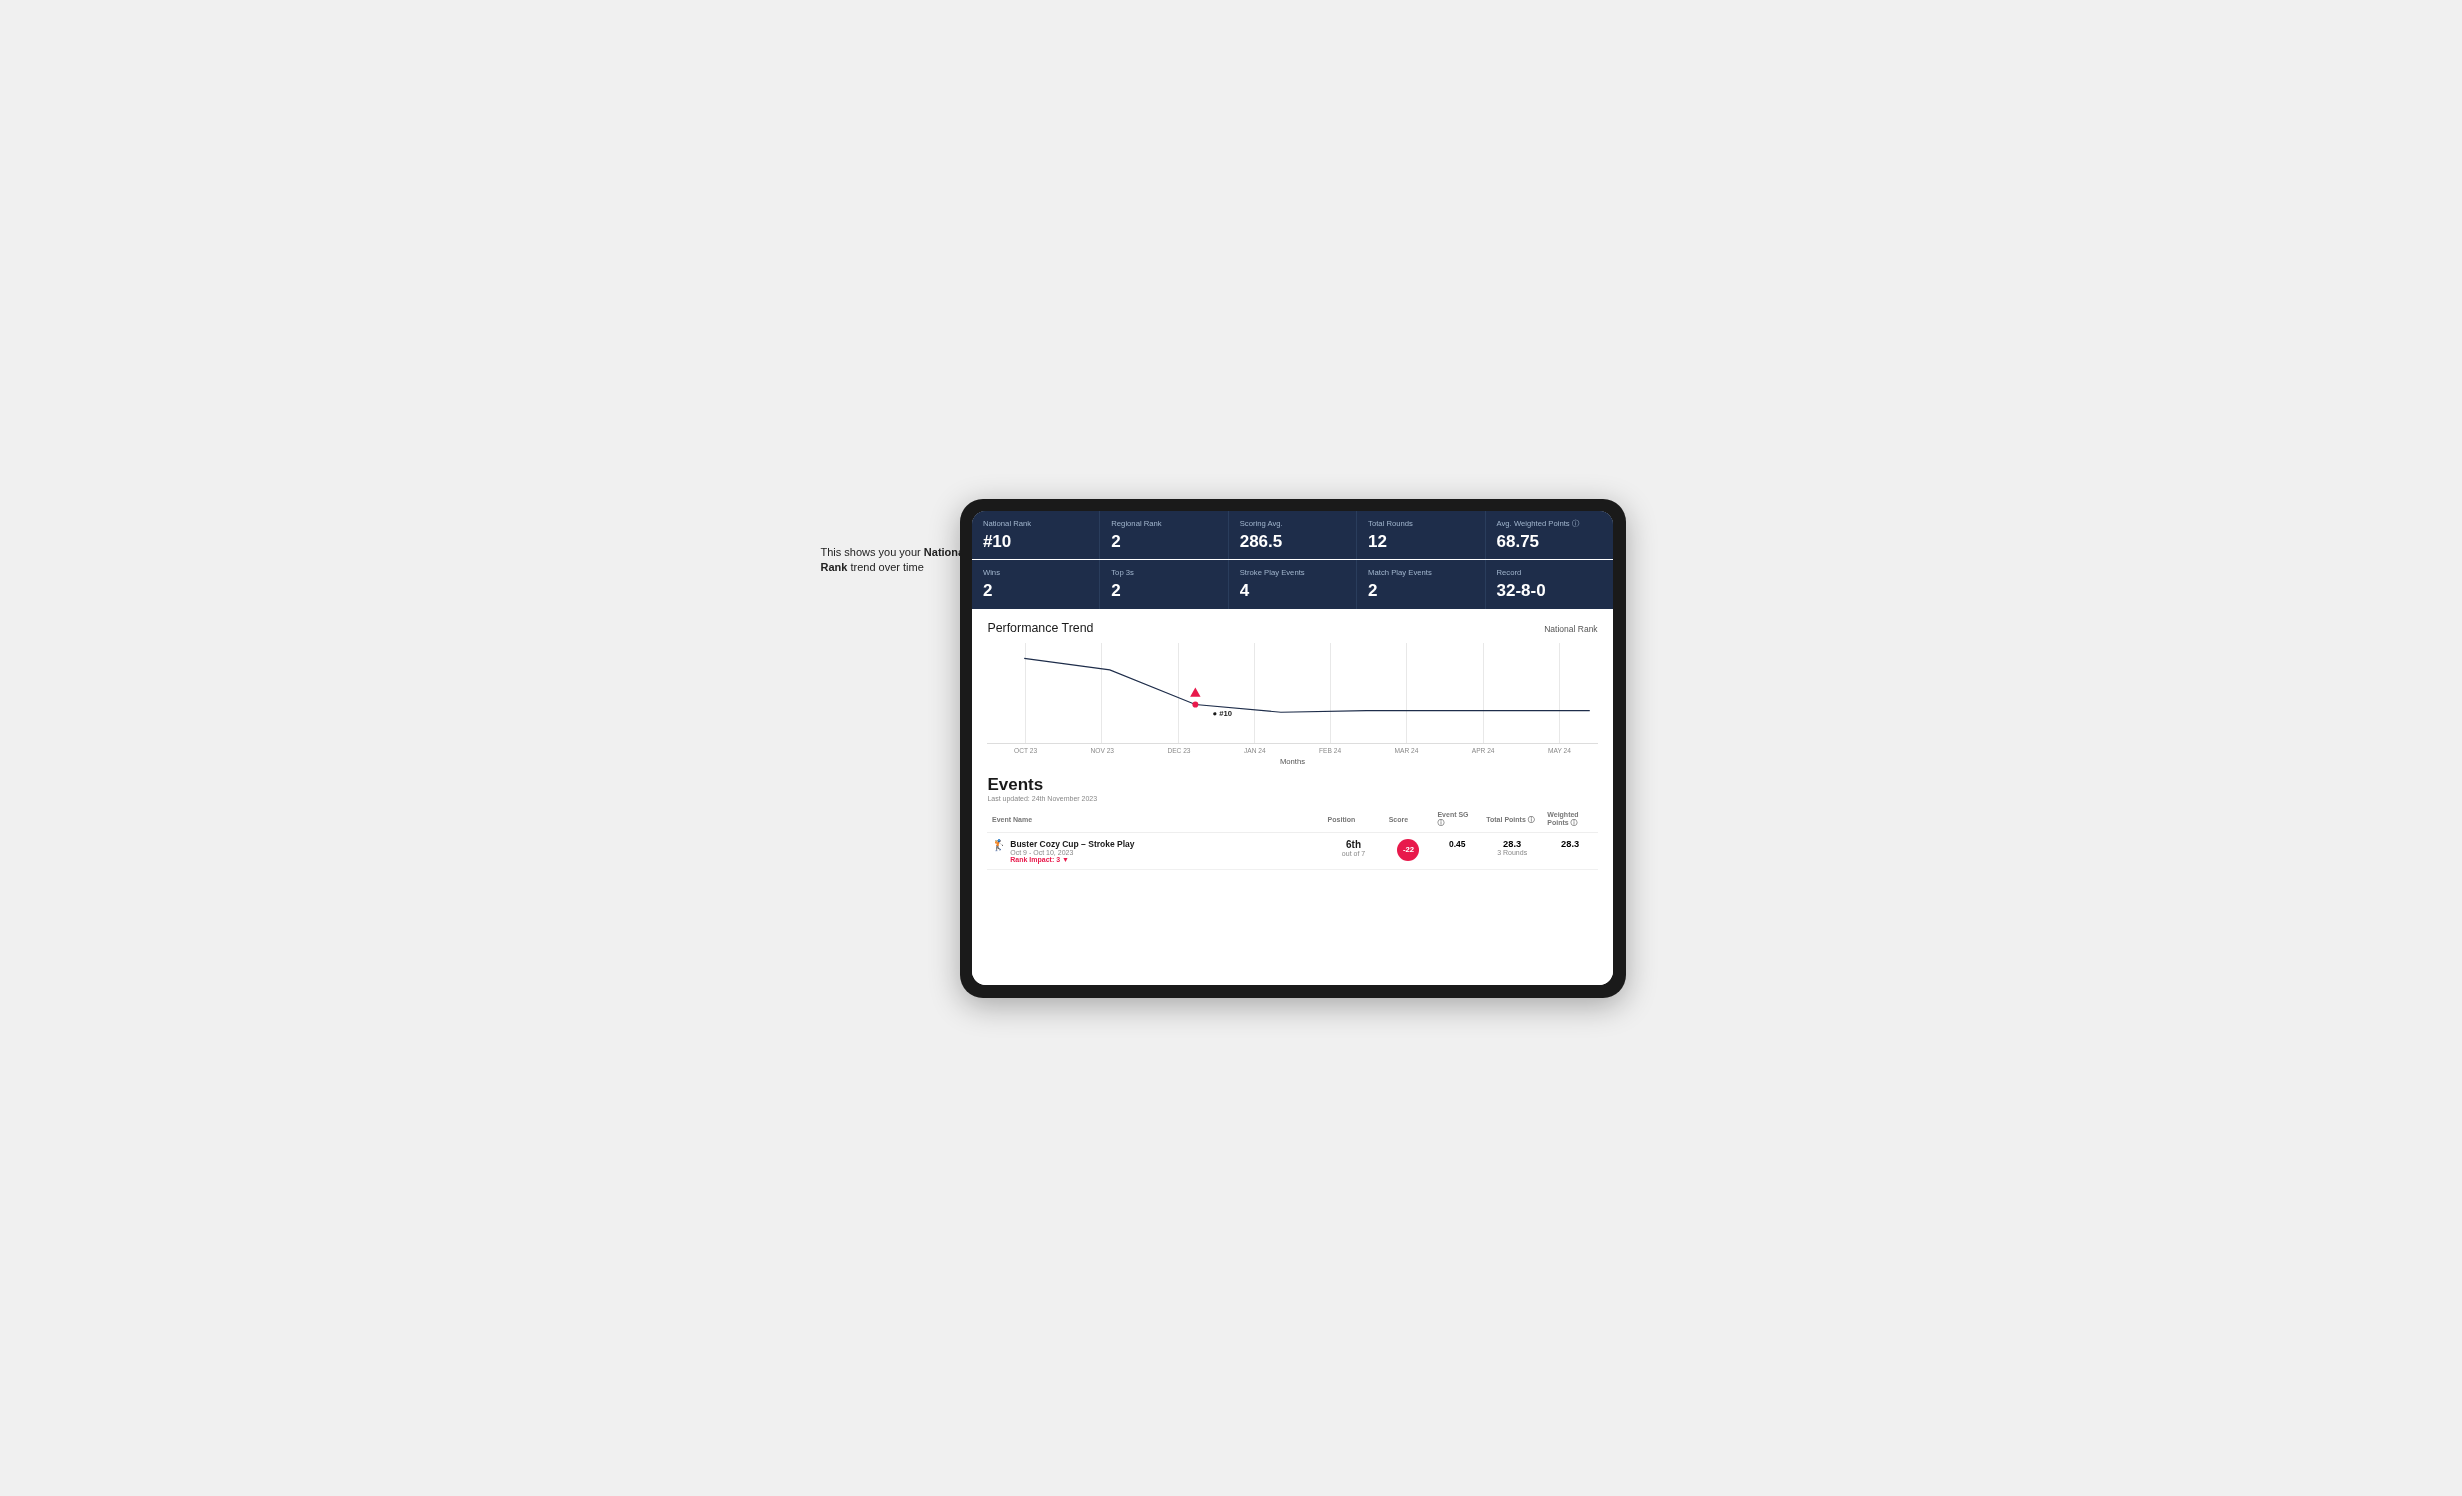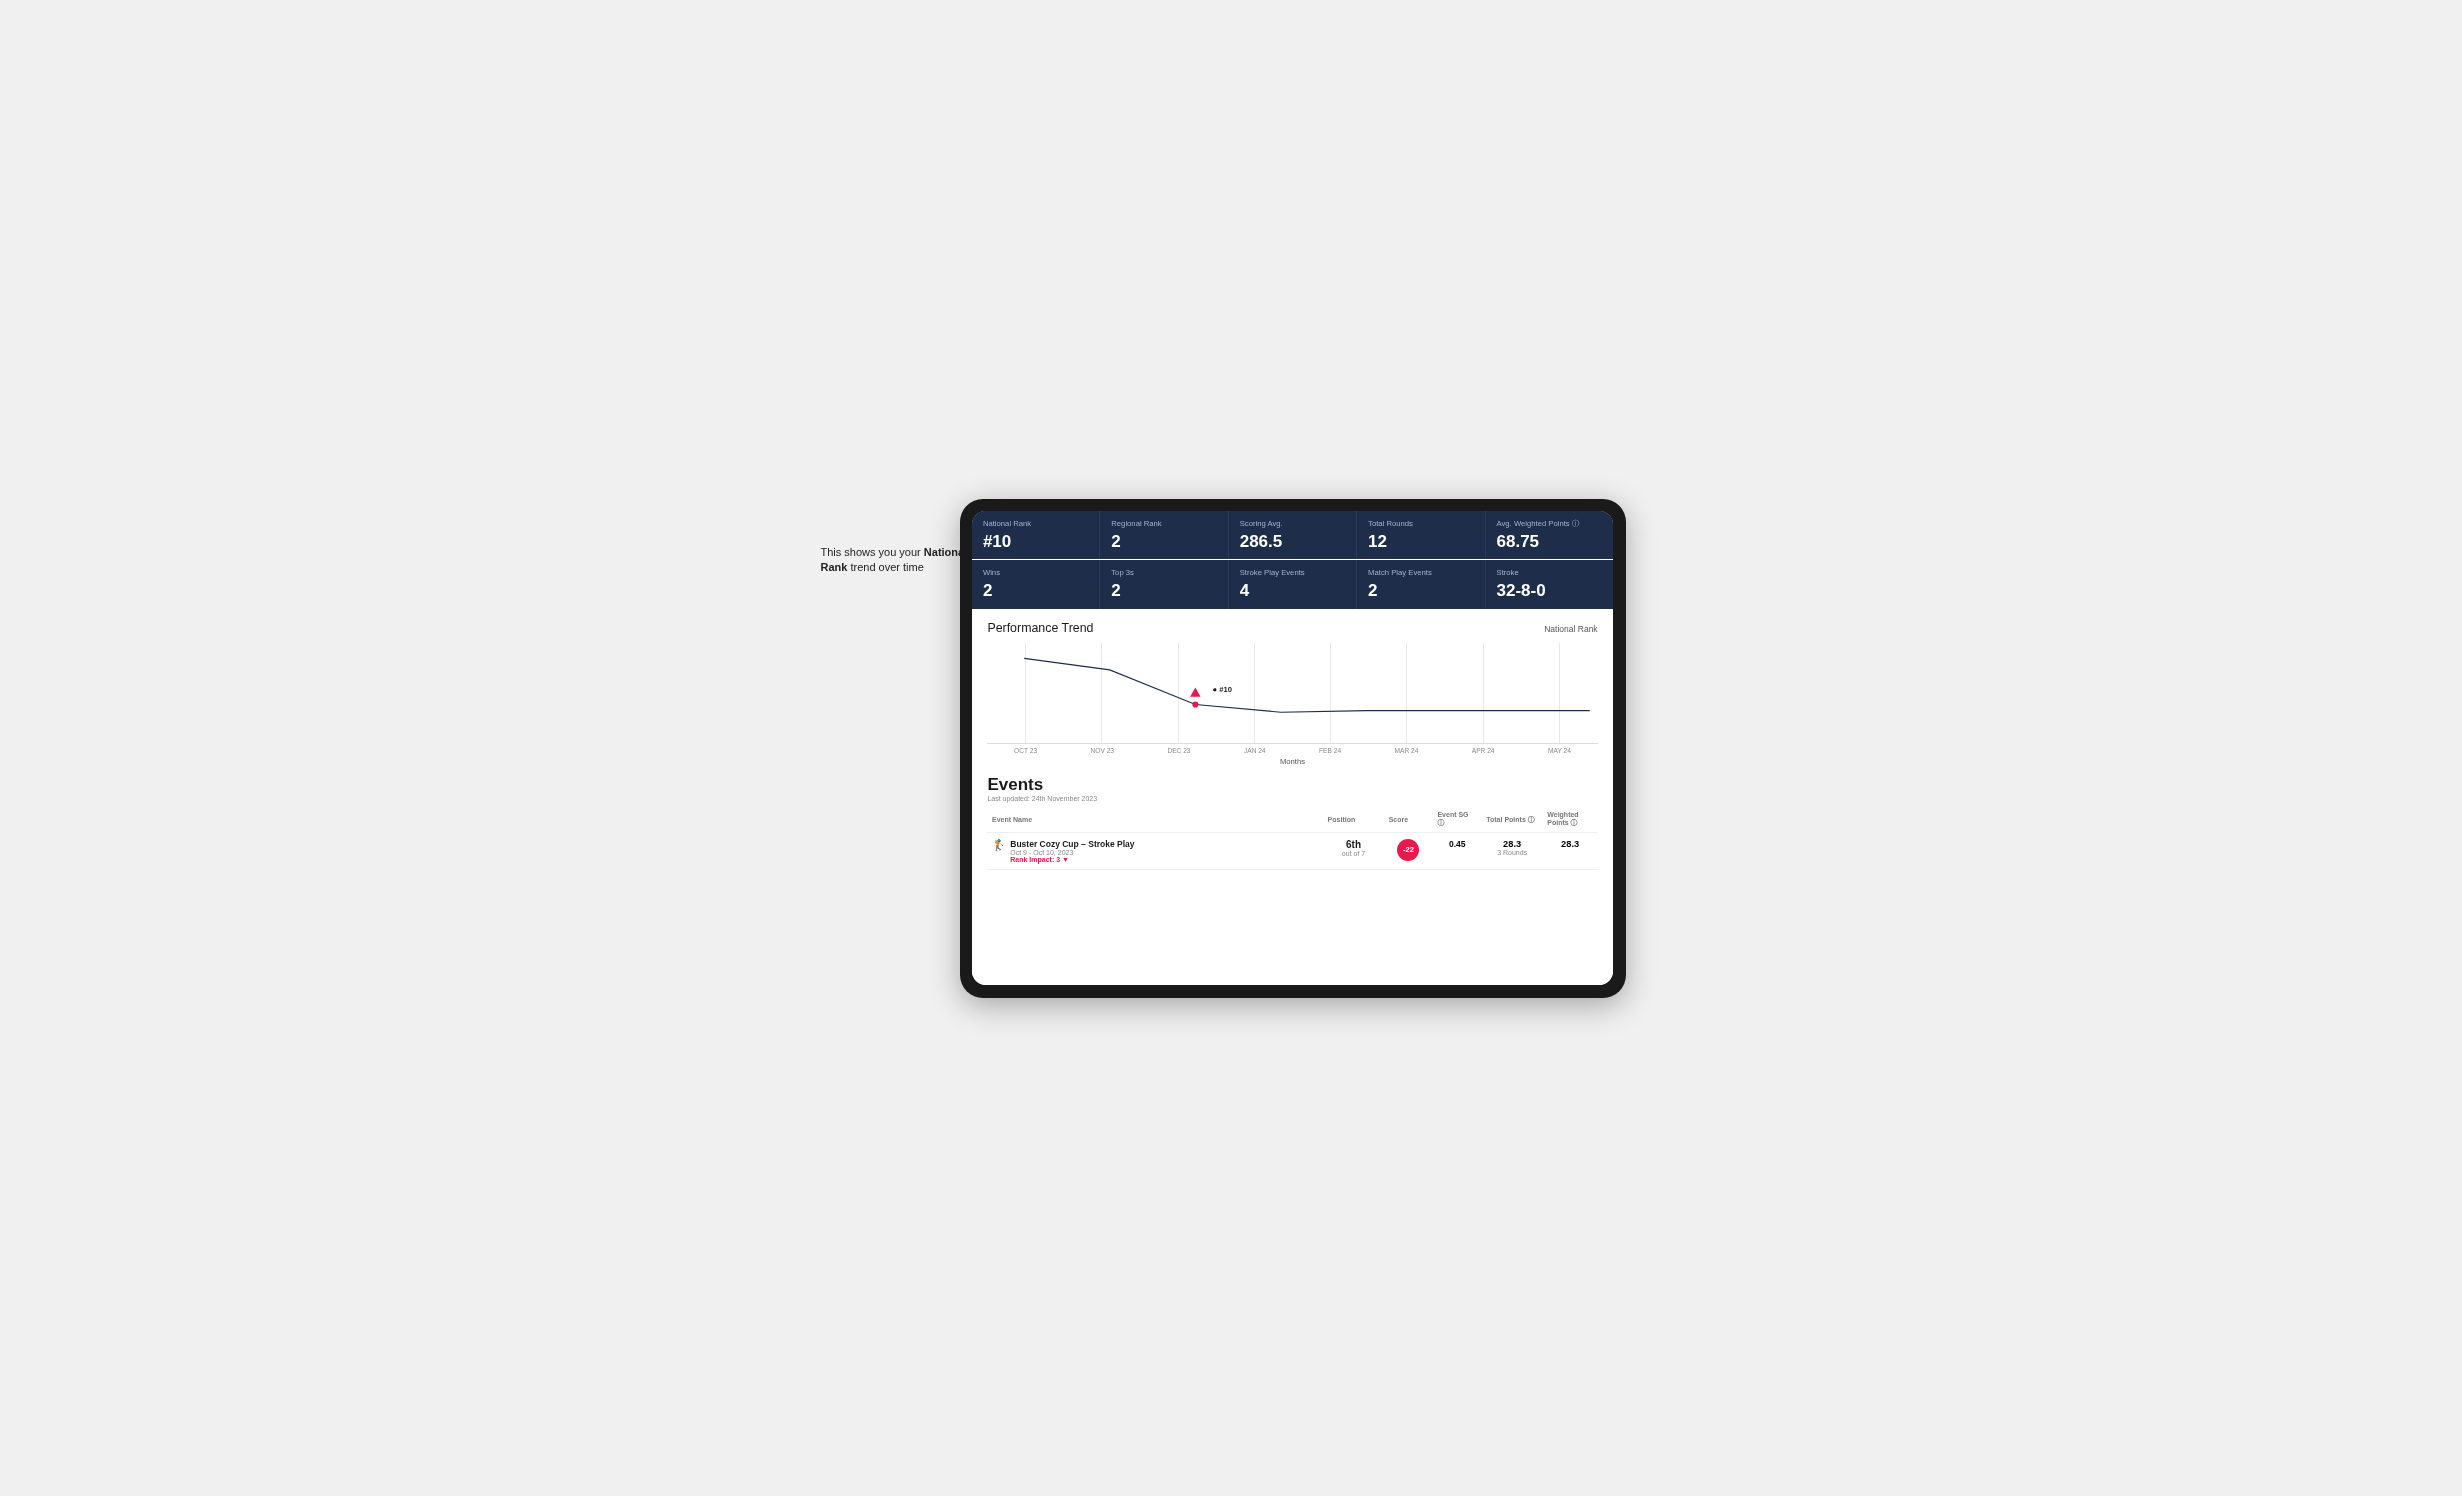--- a/index.html
+++ b/index.html
@@ -278,21 +278,21 @@
         </div>
         <div class="stat-cell">
           <div class="stat-label">Stroke Play Events</div>
           <div class="stat-value">4</div>
         </div>
         <div class="stat-cell">
           <div class="stat-label">Match Play Events</div>
           <div class="stat-value">2</div>
         </div>
         <div class="stat-cell">
-          <div class="stat-label">Stroke</div>
+          <div class="stat-label">Record</div>
           <div class="stat-value">32-8-0</div>
         </div>
       </div>
 
       <div class="main-content">
 
         <div>
           <div class="chart-header">
             <span class="section-title">Performance Trend</span>
             <span class="section-label-right">National Rank</span>
@@ -312,21 +312,21 @@
 
             <svg style="position:absolute;top:0;left:0;width:100%;height:100%;" xmlns="http://www.w3.org/2000/svg" viewBox="0 0 820 130" preserveAspectRatio="none">
 
               <polyline points="50,20 165,35 280,80 395,90 510,88 625,88 740,88 810,88" fill="none" stroke="#1e2d4a" stroke-width="1.5"></polyline>
 
               <circle cx="280" cy="80" r="4" fill="#e8194b"></circle>
 
               <polygon points="280,58 273,70 287,70" fill="#e8194b"></polygon>
             </svg>
 
-            <div style="position:absolute; left: 225px; top: 42px; font-size:7.7px; font-weight:700; color:#1a1a1a;">● #10</div>
+            <div style="position:absolute; left: 225px; top: 66px; font-size:7.7px; font-weight:700; color:#1a1a1a;">● #10</div>
           </div>
 
           <div class="chart-months">
             <span class="chart-month-label">OCT 23</span>
             <span class="chart-month-label">NOV 23</span>
             <span class="chart-month-label">DEC 23</span>
             <span class="chart-month-label">JAN 24</span>
             <span class="chart-month-label">FEB 24</span>
             <span class="chart-month-label">MAR 24</span>
             <span class="chart-month-label">APR 24</span>

